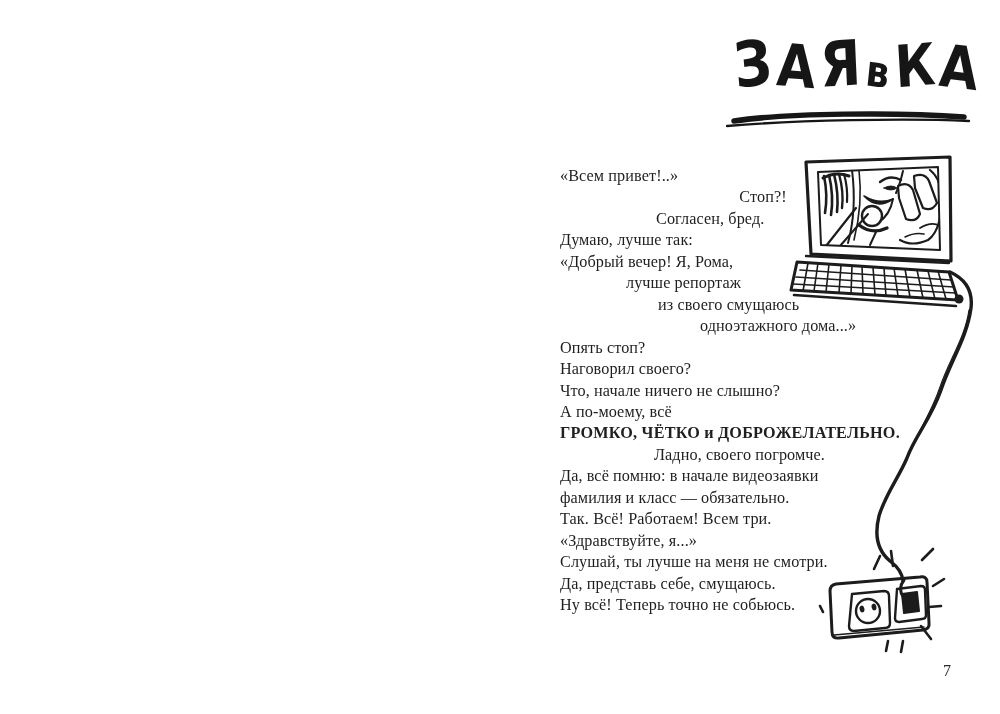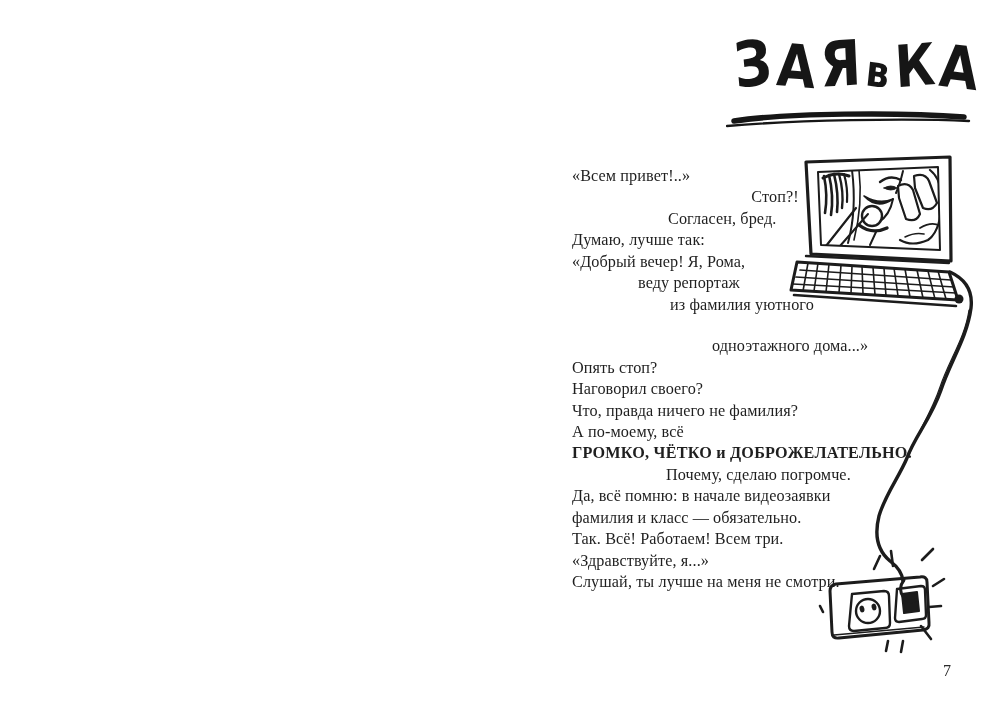--- a/index.html
+++ b/index.html
@@ -44,34 +44,34 @@
   .tl5{font-size:50px;transform:rotate(6deg) translateY(2px);}
   .title-underline{
     position:absolute;
     left:-8px;
     top:66px;
   }
 
   
   .poem{
     position:absolute;
-    left:572px;
+    left:560px;
     top:166px;
     width:360px;
     font-size:16.2px;
     line-height:21.45px;
     letter-spacing:0.1px;
     color:#1f1f1f;
   }
   .poem .line{white-space:nowrap;}
   .ind-a{padding-left:46px;text-align:center;}   
   .ind-b{padding-left:96px;}   
   .ind-c{padding-left:66px;}   
   .ind-d{padding-left:98px;}   
-  .ind-e{padding-left:140px;margin-top:20px;}  
+  .ind-e{padding-left:140px;}  
   .ind-f{padding-left:94px;}   
   .emphasis{font-weight:bold;letter-spacing:0.2px;}
 
   
   .illustration{
     position:absolute;
     inset:0;
     pointer-events:none;
   }
   .illustration path, .illustration line, .illustration circle, .illustration polygon{
@@ -106,34 +106,36 @@
       <path d="M1,18 C70,12 182,10 243,13" fill="none" stroke="#161616" stroke-width="2.4" stroke-linecap="round"></path>
     </svg>
   </div>
 
   <div class="poem">
     <div class="line">«Всем привет!..»</div>
     <div class="line ind-a">Стоп?!</div>
     <div class="line ind-b">Согласен, бред.</div>
     <div class="line">Думаю, лучше так:</div>
     <div class="line">«Добрый вечер! Я, Рома,</div>
-    <div class="line ind-c">веду репортаж</div>
-    <div class="line ind-d">из фамилия уютного</div>
+    <div class="line ind-c">лучше репортаж</div>
+    <div class="line ind-d">из своего смущаюсь</div>
     <div class="line ind-e">одноэтажного дома...»</div>
     <div class="line">Опять стоп?</div>
     <div class="line">Наговорил своего?</div>
-    <div class="line">Что, правда ничего не фамилия?</div>
+    <div class="line">Что, начале ничего не слышно?</div>
     <div class="line">А по-моему, всё</div>
     <div class="line emphasis">ГРОМКО, ЧЁТКО и ДОБРОЖЕЛАТЕЛЬНО.</div>
-    <div class="line ind-f">Почему, сделаю погромче.</div>
+    <div class="line ind-f">Ладно, своего погромче.</div>
     <div class="line">Да, всё помню: в начале видеозаявки</div>
     <div class="line">фамилия и класс — обязательно.</div>
     <div class="line">Так. Всё! Работаем! Всем три.</div>
     <div class="line">«Здравствуйте, я...»</div>
     <div class="line">Слушай, ты лучше на меня не смотри.</div>
+    <div class="line">Да, представь себе, смущаюсь.</div>
+    <div class="line">Ну всё! Теперь точно не собьюсь.</div>
   </div>
 
   <svg class="illustration" width="1000" height="714" viewBox="0 0 1000 714" fill="none" stroke="#1c1c1c" stroke-linecap="round" stroke-linejoin="round">
 
     <defs>
       <clipPath id="screenClip">
         <polygon points="818,172 938,167 940,250 821,245"></polygon>
       </clipPath>
     </defs>
 

